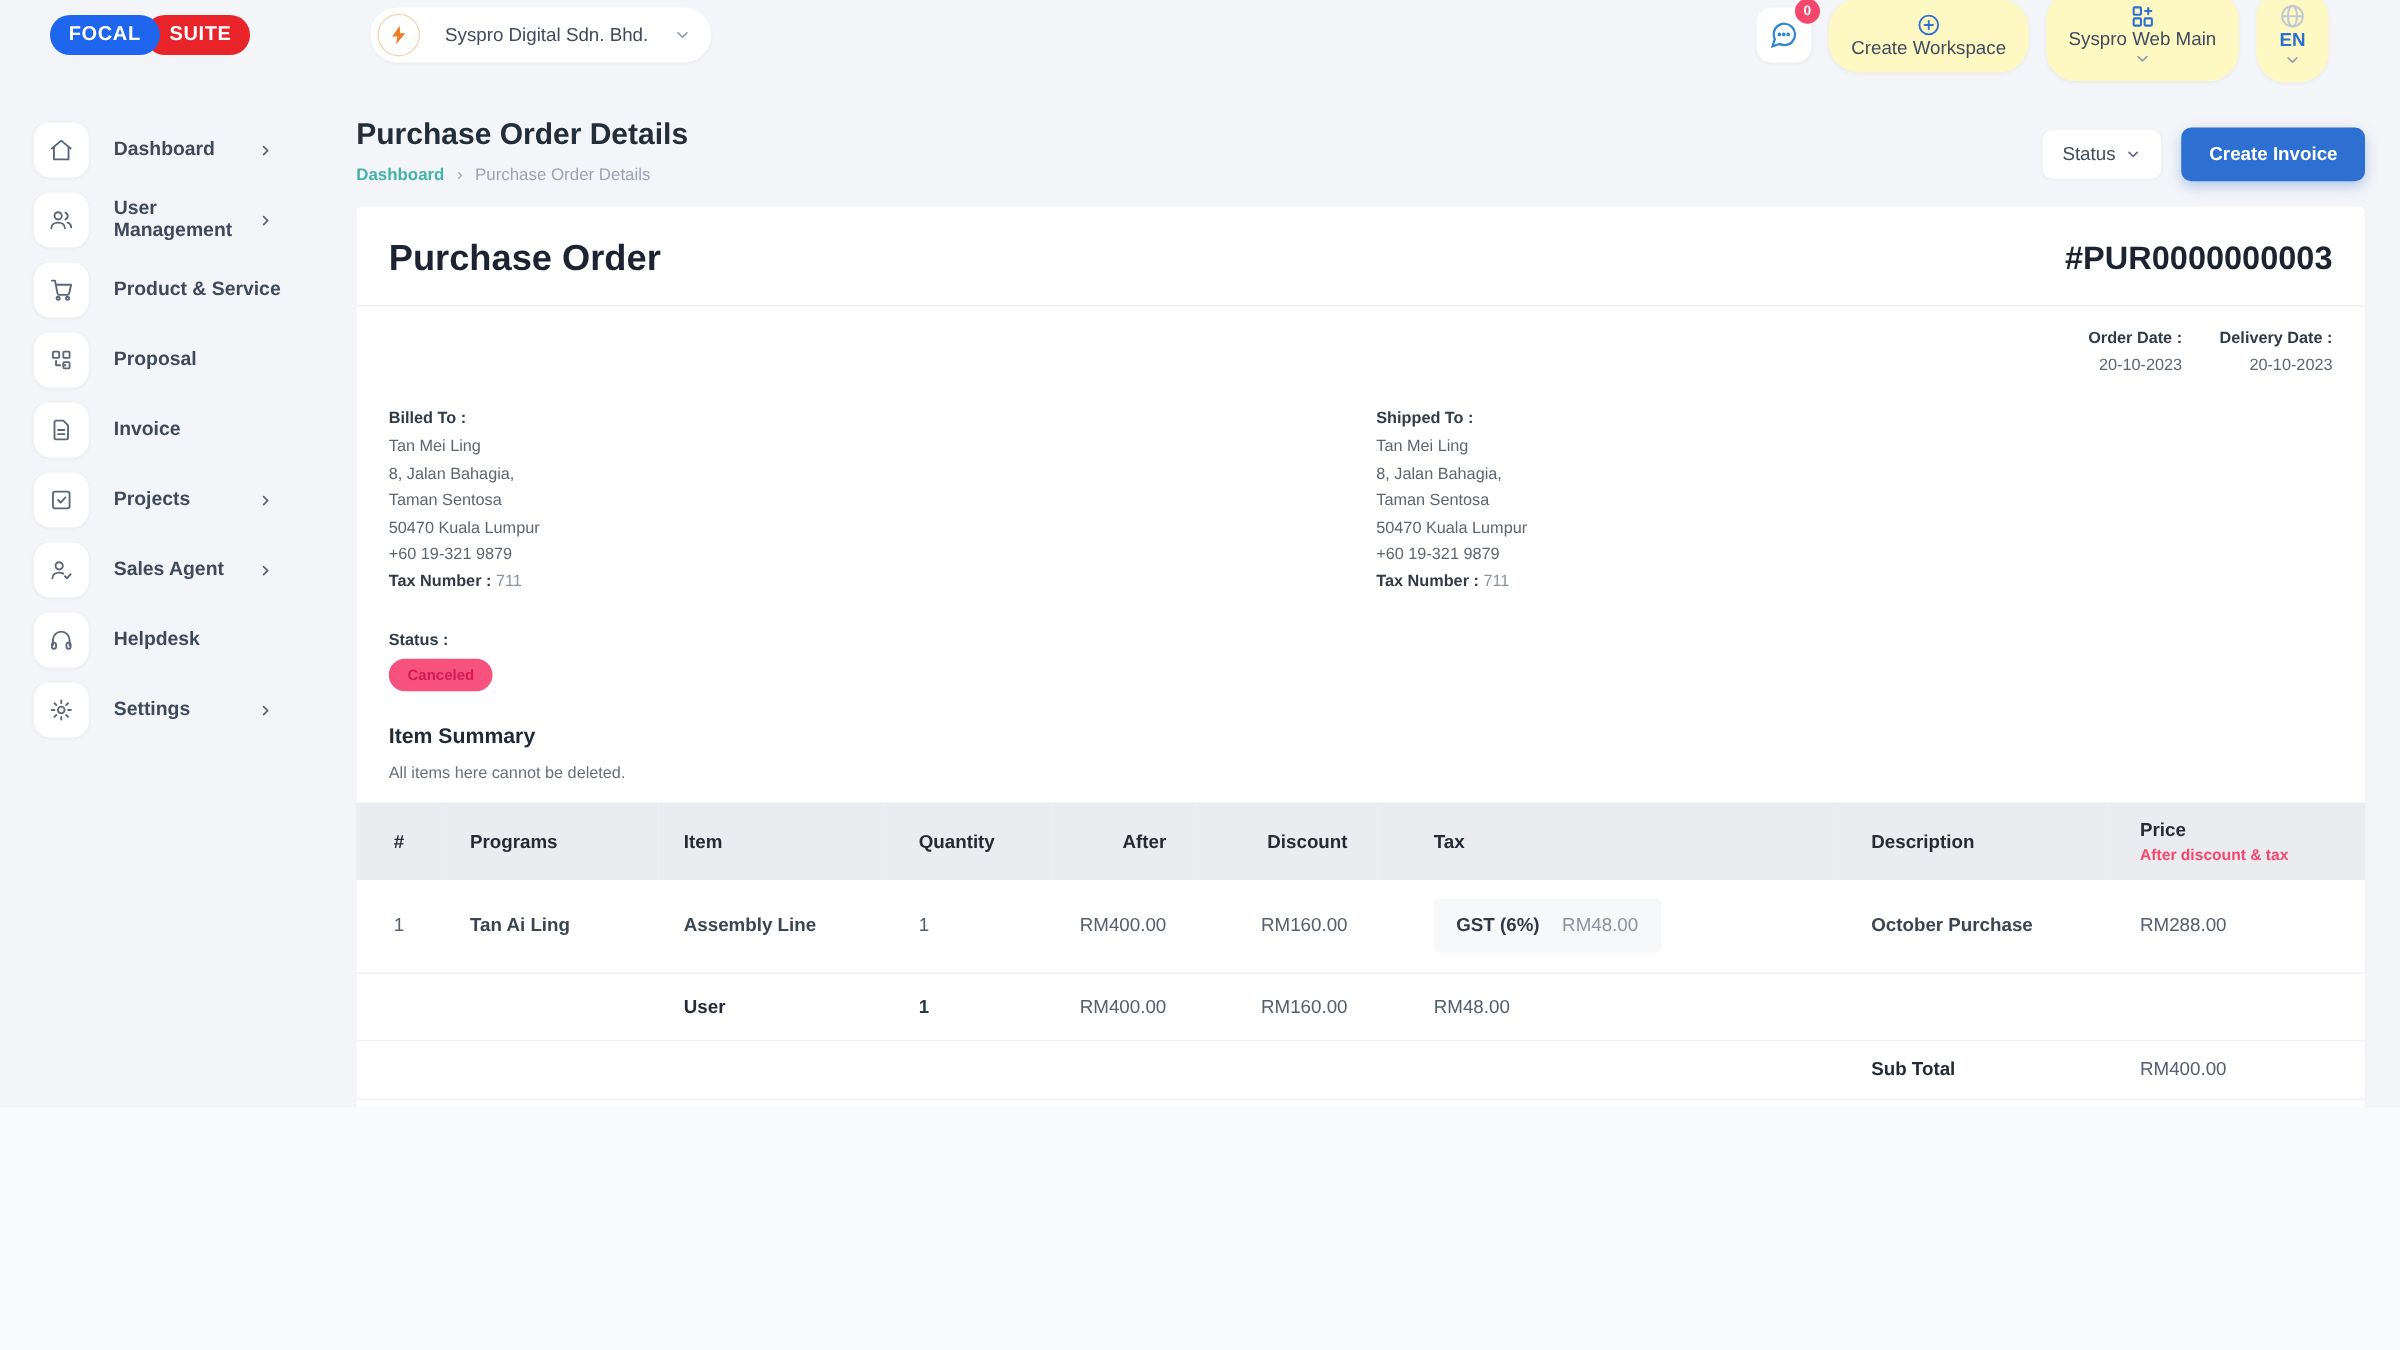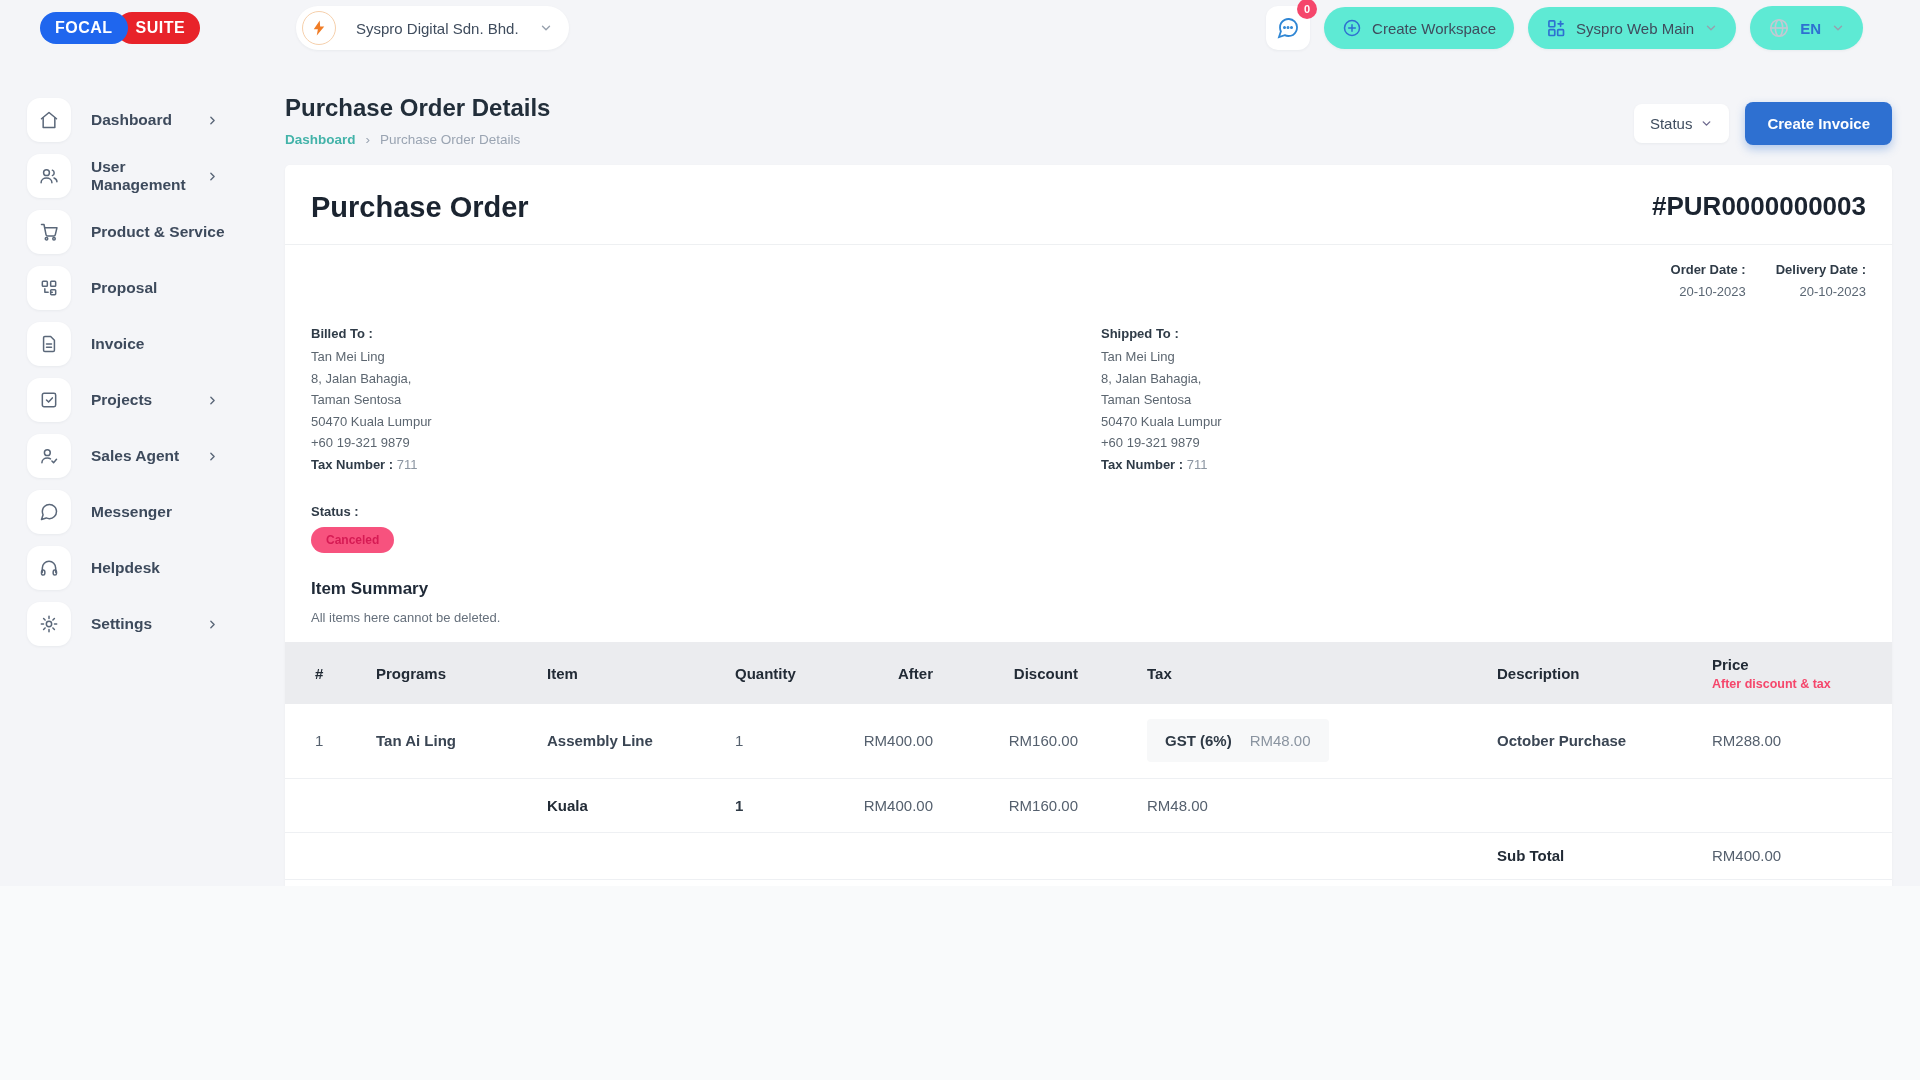--- a/index.html
+++ b/index.html
@@ -23,22 +23,22 @@
   .ws-name { font-size:15px; color:#3f4c5d; }
   .chev { display:inline-flex; }
 
   .topbar-spacer { flex:1; }
   .topbar-right { display:flex; align-items:center; gap:14px; }
   .icon-tile { position:relative; width:44px; height:44px; background:#fff; border-radius:12px;
                display:flex; align-items:center; justify-content:center; box-shadow:0 1px 3px rgba(20,30,60,.05); cursor:pointer; }
   .count-badge { position:absolute; top:-7px; right:-7px; min-width:20px; height:20px; border-radius:10px;
                  background:#f5466b; color:#fff; font-size:11px; font-weight:bold;
                  display:flex; align-items:center; justify-content:center; padding:0 5px; }
-  .top-pill { display:flex; align-items:center; gap:10px; background:#5eead4; border-radius:24px; padding:11px 18px;
-              font-size:15px; color:#3f4c5d; box-shadow:0 1px 3px rgba(20,30,60,.05); cursor:pointer; }
+  .top-pill { display:flex; align-items:center; background:#fef9c3; border-radius:24px; padding:11px 18px;
+              font-size:15px; color:#3f4c5d; box-shadow:0 1px 3px rgba(20,30,60,.05); cursor:pointer;flex-direction:column; }
   .lang-label { color:#2e70d1; font-weight:600; }
 
   
   .body-row { display:flex; align-items:flex-start; }
   .sidebar { width:264px; padding:36px 0 0 27px; flex-shrink:0; }
   .side-item { display:flex; align-items:center; height:56px; cursor:pointer; }
   .side-tile { width:44px; height:44px; background:#fff; border-radius:13px; display:flex; align-items:center;
                justify-content:center; box-shadow:0 1px 3px rgba(20,30,60,.05); flex-shrink:0; }
   .side-label { margin-left:20px; font-size:15.5px; font-weight:600; color:#3d4a5c; flex:1; }
   .side-chev { margin-right:45px; }
@@ -298,28 +298,20 @@
             </svg>
         </span>
         <span class="side-label">Sales Agent</span>
         <span class="side-chev">
           <svg width="13" height="13" viewBox="0 0 24 24" fill="none" stroke="#5a6779" stroke-width="2.6" stroke-linecap="round" stroke-linejoin="round">
               <polyline points="9 6 15 12 9 18"></polyline>
             </svg>
         </span>
       </div>
 
-      <div class="side-item">
-        <span class="side-tile">
-          <svg width="20" height="20" viewBox="0 0 24 24" fill="none" stroke="#5a6779" stroke-width="1.8" stroke-linecap="round" stroke-linejoin="round">
-              <path d="M21 11.5a8.5 8.5 0 0 1-8.5 8.5 8.38 8.38 0 0 1-3.8-.9L3 21l1.9-5.7a8.38 8.38 0 0 1-.9-3.8 8.5 8.5 0 0 1 17 0z"></path>
-            </svg>
-        </span>
-        <span class="side-label">Messenger</span>
-      </div>
 
       <div class="side-item">
         <span class="side-tile">
           <svg width="20" height="20" viewBox="0 0 24 24" fill="none" stroke="#5a6779" stroke-width="1.8" stroke-linecap="round" stroke-linejoin="round">
               <path d="M4 17v-5a8 8 0 0 1 16 0v5"></path>
               <rect x="3" y="14.5" width="4" height="6" rx="2"></rect>
               <rect x="17" y="14.5" width="4" height="6" rx="2"></rect>
             </svg>
         </span>
         <span class="side-label">Helpdesk</span>
@@ -454,21 +446,21 @@
                   <span class="tax-name">GST (6%)</span>
                   <span class="tax-amt">RM48.00</span>
                 </span>
               </td>
               <td class="col-desc bold-cell">October Purchase</td>
               <td class="col-price">RM288.00</td>
             </tr>
             <tr class="total-row">
               <td class="col-num"></td>
               <td class="col-prog"></td>
-              <td class="col-item t-label">Kuala</td>
+              <td class="col-item t-label">User</td>
               <td class="col-qty t-qty">1</td>
               <td class="col-rate">RM400.00</td>
               <td class="col-disc">RM160.00</td>
               <td class="col-tax">RM48.00</td>
               <td class="col-desc"></td>
               <td class="col-price"></td>
             </tr>
             <tr class="summary-row">
               <td colspan="7"></td>
               <td class="col-desc s-label">Sub Total</td>

